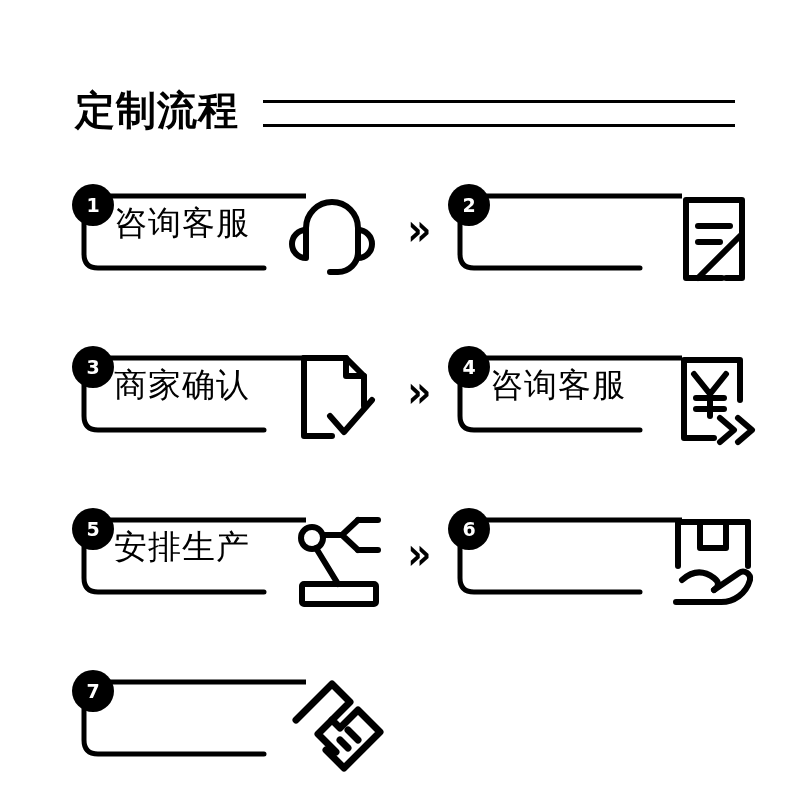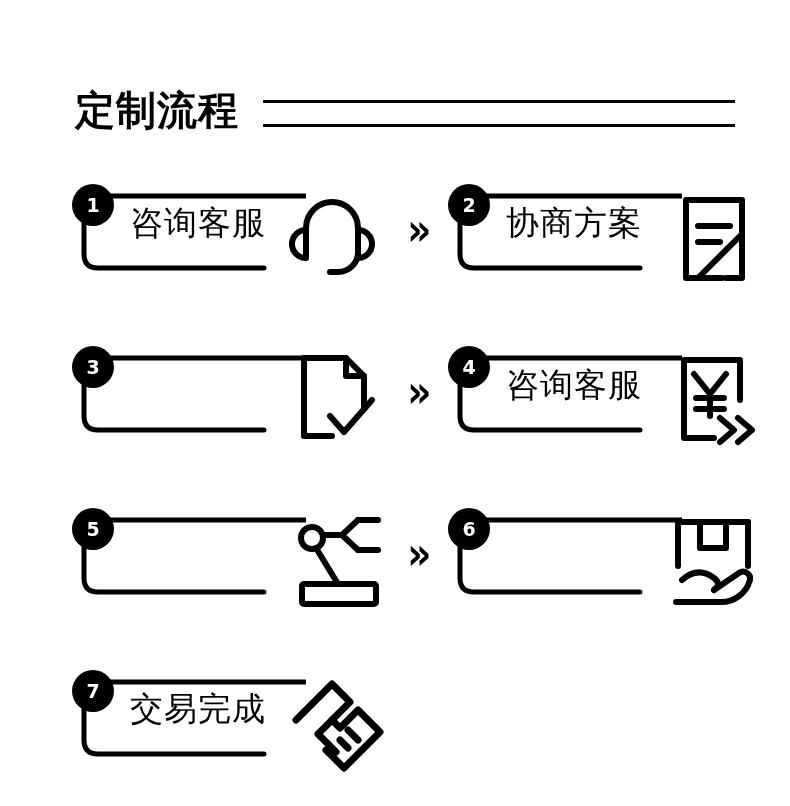--- a/index.html
+++ b/index.html
@@ -93,21 +93,21 @@
     z-index: 3;
   }
   .frame-svg {
     position: absolute;
     left: 6px; top: 14px;
     width: 228px; height: 84px;
     z-index: 1;
   }
   .step-label {
     position: absolute;
-    left: 58px; top: 26px;
+    left: 42px; top: 26px;
     font-size: 33px;
     font-weight: 500;
     letter-spacing: 1px;
     line-height: 1.15;
     white-space: nowrap;
     z-index: 2;
   }
   .step-icon {
     position: absolute;
     left: 216px; top: 8px;
@@ -151,41 +151,41 @@
 
       <div class="arrow-cell">
         <span class="arrow-glyph">»</span>
       </div>
 
       <div class="step-cell">
         <div class="badge">2</div>
         <svg class="frame-svg" viewBox="0 0 228 84">
           <path d="M20 4 H228 M20 4 q-14 0 -14 14 V62 q0 14 14 14 H186" fill="none" stroke="#000" stroke-width="5" stroke-linecap="round"></path>
         </svg>
-        <div class="step-label">协商方案</div>
         <div class="step-icon">
           <svg viewBox="0 0 100 108">
             <path d="M58 14 H22 V92 H58" fill="none" stroke="#000" stroke-width="6" stroke-linecap="round" stroke-linejoin="round"></path>
             <path d="M42 14 H78 V92 H62" fill="none" stroke="#000" stroke-width="6" stroke-linecap="round" stroke-linejoin="round"></path>
             <line x1="34" y1="40" x2="66" y2="40" stroke="#000" stroke-width="6" stroke-linecap="round"></line>
             <line x1="34" y1="56" x2="56" y2="56" stroke="#000" stroke-width="6" stroke-linecap="round"></line>
             <line x1="34" y1="92" x2="76" y2="50" stroke="#000" stroke-width="6" stroke-linecap="round"></line>
           </svg>
         </div>
       </div>
     </div>
 
     <div class="step-row">
       <div class="gap-left"></div>
 
       <div class="step-cell">
         <div class="badge">3</div>
         <svg class="frame-svg" viewBox="0 0 228 84">
           <path d="M20 4 H228 M20 4 q-14 0 -14 14 V62 q0 14 14 14 H186" fill="none" stroke="#000" stroke-width="5" stroke-linecap="round"></path>
         </svg>
+        <div class="step-label">商家确认</div>
         <div class="step-icon">
           <svg viewBox="0 0 100 108">
             <path d="M16 10 V88 H44" fill="none" stroke="#000" stroke-width="6" stroke-linecap="round" stroke-linejoin="round"></path>
             <path d="M16 10 H58 L76 28 V58" fill="none" stroke="#000" stroke-width="6" stroke-linecap="round" stroke-linejoin="round"></path>
             <path d="M58 10 V28 H76" fill="none" stroke="#000" stroke-width="6" stroke-linecap="round" stroke-linejoin="round"></path>
             <path d="M42 68 L56 84 L84 52" fill="none" stroke="#000" stroke-width="6" stroke-linecap="round" stroke-linejoin="round"></path>
           </svg>
         </div>
       </div>
 
@@ -215,20 +215,21 @@
     </div>
 
     <div class="step-row">
       <div class="gap-left"></div>
 
       <div class="step-cell">
         <div class="badge">5</div>
         <svg class="frame-svg" viewBox="0 0 228 84">
           <path d="M20 4 H228 M20 4 q-14 0 -14 14 V62 q0 14 14 14 H186" fill="none" stroke="#000" stroke-width="5" stroke-linecap="round"></path>
         </svg>
+        <div class="step-label">安排生产</div>
         <div class="step-icon">
           <svg viewBox="0 0 100 108">
             <circle cx="24" cy="28" r="11" fill="none" stroke="#000" stroke-width="6"></circle>
             <line x1="35" y1="25" x2="54" y2="25" stroke="#000" stroke-width="6" stroke-linecap="round"></line>
             <path d="M54 25 L70 10 M54 25 L70 40" fill="none" stroke="#000" stroke-width="6" stroke-linecap="round" stroke-linejoin="round"></path>
             <line x1="70" y1="10" x2="90" y2="10" stroke="#000" stroke-width="6" stroke-linecap="round"></line>
             <line x1="70" y1="40" x2="90" y2="40" stroke="#000" stroke-width="6" stroke-linecap="round"></line>
             <line x1="28" y1="38" x2="50" y2="74" stroke="#000" stroke-width="6" stroke-linecap="round"></line>
             <rect x="14" y="74" width="74" height="20" rx="2" fill="none" stroke="#000" stroke-width="6" stroke-linejoin="round"></rect>
           </svg>
@@ -258,21 +259,20 @@
     </div>
 
     <div class="step-row last">
       <div class="gap-left"></div>
 
       <div class="step-cell">
         <div class="badge">7</div>
         <svg class="frame-svg" viewBox="0 0 228 84">
           <path d="M20 4 H228 M20 4 q-14 0 -14 14 V62 q0 14 14 14 H186" fill="none" stroke="#000" stroke-width="5" stroke-linecap="round"></path>
         </svg>
-        <div class="step-label">交易完成</div>
         <div class="step-icon">
           <svg viewBox="0 0 100 108">
             <path d="M8 48 L44 12 L62 30 L44 48 L52 56 L70 38 L92 60 L56 96 L38 78" fill="none" stroke="#000" stroke-width="7" stroke-linecap="round" stroke-linejoin="round"></path>
             <path d="M44 48 L30 62 L48 80" fill="none" stroke="#000" stroke-width="7" stroke-linecap="round" stroke-linejoin="round"></path>
             <line x1="52" y1="68" x2="60" y2="76" stroke="#000" stroke-width="7" stroke-linecap="round"></line>
             <line x1="60" y1="58" x2="70" y2="68" stroke="#000" stroke-width="7" stroke-linecap="round"></line>
           </svg>
         </div>
       </div>
     </div>

